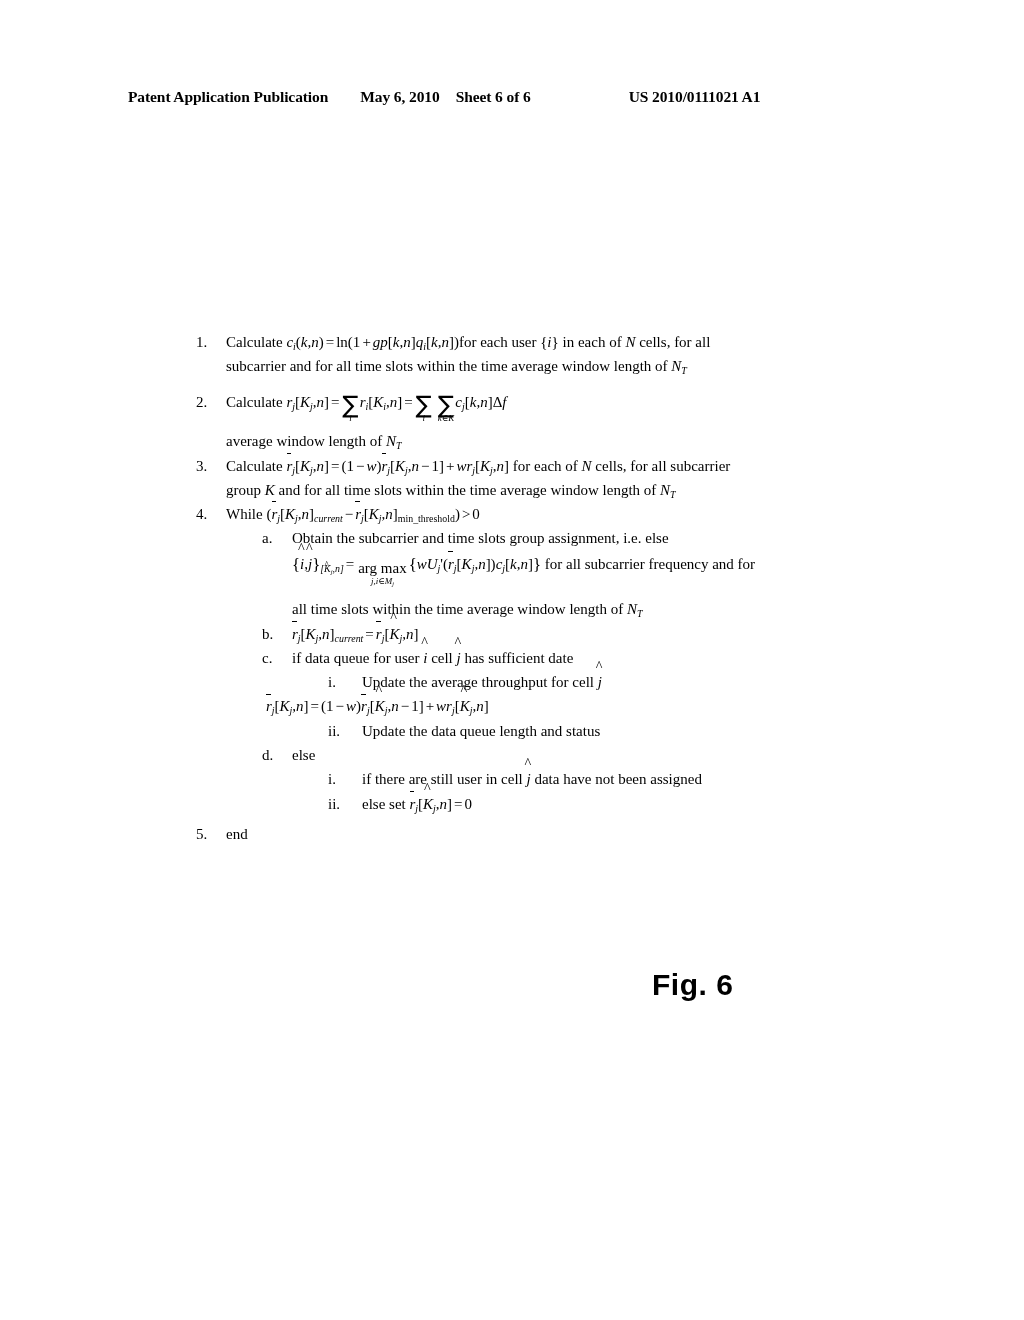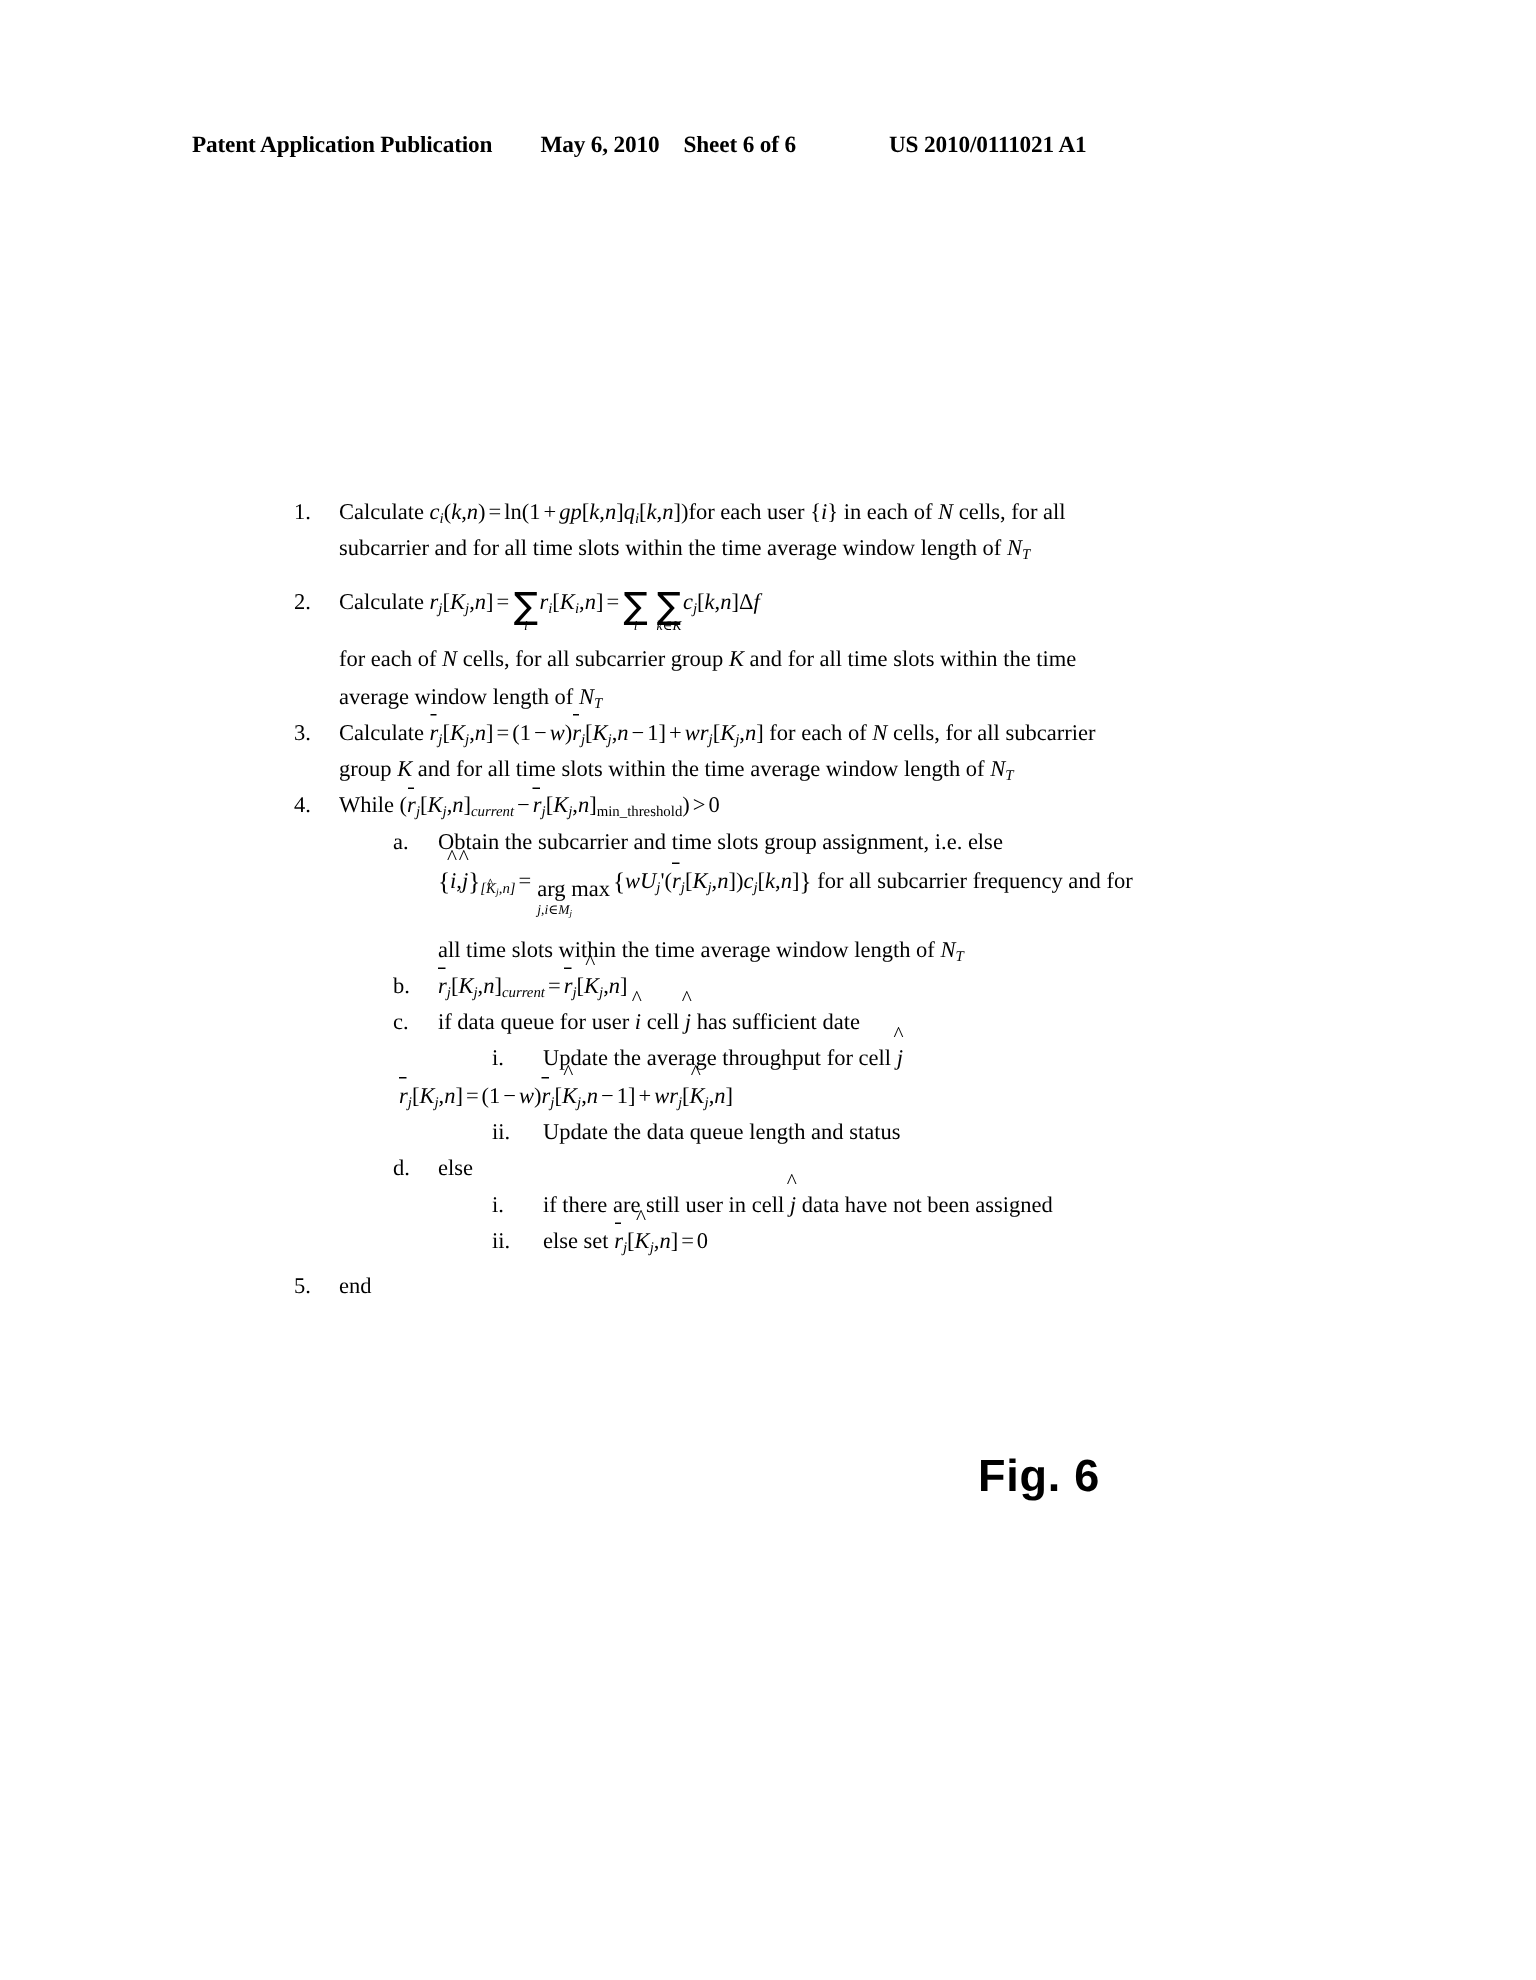--- a/index.html
+++ b/index.html
@@ -25,21 +25,21 @@
     display: flex;
     align-items: center;
     font-weight: bold;
     font-size: 15.5px;
     letter-spacing: -0.1px;
     white-space: nowrap;
   }
   .hdr-pub { }
   .hdr-date { margin-left: 32px; }
   .hdr-sheet { margin-left: 16px; }
-  .hdr-num { margin-left: 62px; }
+  .hdr-num { margin-left: 98px; }
 
   
   .algo {
     position: absolute;
     top: 330px;
     left: 196px;
     width: 700px;
     font-size: 15px;
     line-height: 1.62;
   }
@@ -131,20 +131,21 @@
     font-size: 0.6em;
     font-style: italic;
     line-height: 1;
     margin-top: -1px;
   }
 
   
   .argmax {
     display: inline-flex;
     flex-direction: column;
+    align-items: center;
     vertical-align: -0.3em;
     margin: 0 2px;
   }
   .argmax .am-top {
     font-style: normal;
     line-height: 1;
   }
   .argmax .am-bot {
     font-size: 0.6em;
     font-style: italic;
@@ -207,23 +208,20 @@
             <span class="lim">i</span>
           </span>&nbsp;<span class="sum">
             <span class="big">∑</span>
             <span class="lim">k∈K</span>
           </span><i class="mi">c</i><sub>j</sub><span class="mu">[</span><i class="mi">k</i><span class="mu">,</span><i class="mi">n</i><span class="mu">]</span><span class="mu">Δ</span><i class="mi">f</i>
       </span>
     </div>
   </div>
   <div class="gap-sm"></div>
   <div class="cont1">
-    for each of <span class="m"><i class="mi">N</i></span> cells, for all subcarrier group <span class="m"><i class="mi">K</i></span> and for all time slots within the time
-  </div>
-  <div class="cont1">
     average window length of <span class="m"><i class="mi">N</i><sub>T</sub></span>
   </div>
 
   <div class="row lvl1">
     <div class="marker">3.</div>
     <div class="content">
       <span>Calculate</span>
       <span class="m">
         <span class="ovb"><i class="mi">r</i></span><sub>j</sub><span class="mu">[</span><i class="mi">K</i><sub>j</sub><span class="mu">,</span><i class="mi">n</i><span class="mu">]</span><span class="op">=</span><span class="mu">(1</span><span class="op">−</span><i class="mi">w</i><span class="mu">)</span><span class="ovb"><i class="mi">r</i></span><sub>j</sub><span class="mu">[</span><i class="mi">K</i><sub>j</sub><span class="mu">,</span><i class="mi">n</i><span class="op">−</span><span class="mu">1]</span><span class="op">+</span><i class="mi">wr</i><sub>j</sub><span class="mu">[</span><i class="mi">K</i><sub>j</sub><span class="mu">,</span><i class="mi">n</i><span class="mu">]</span>
       </span>

